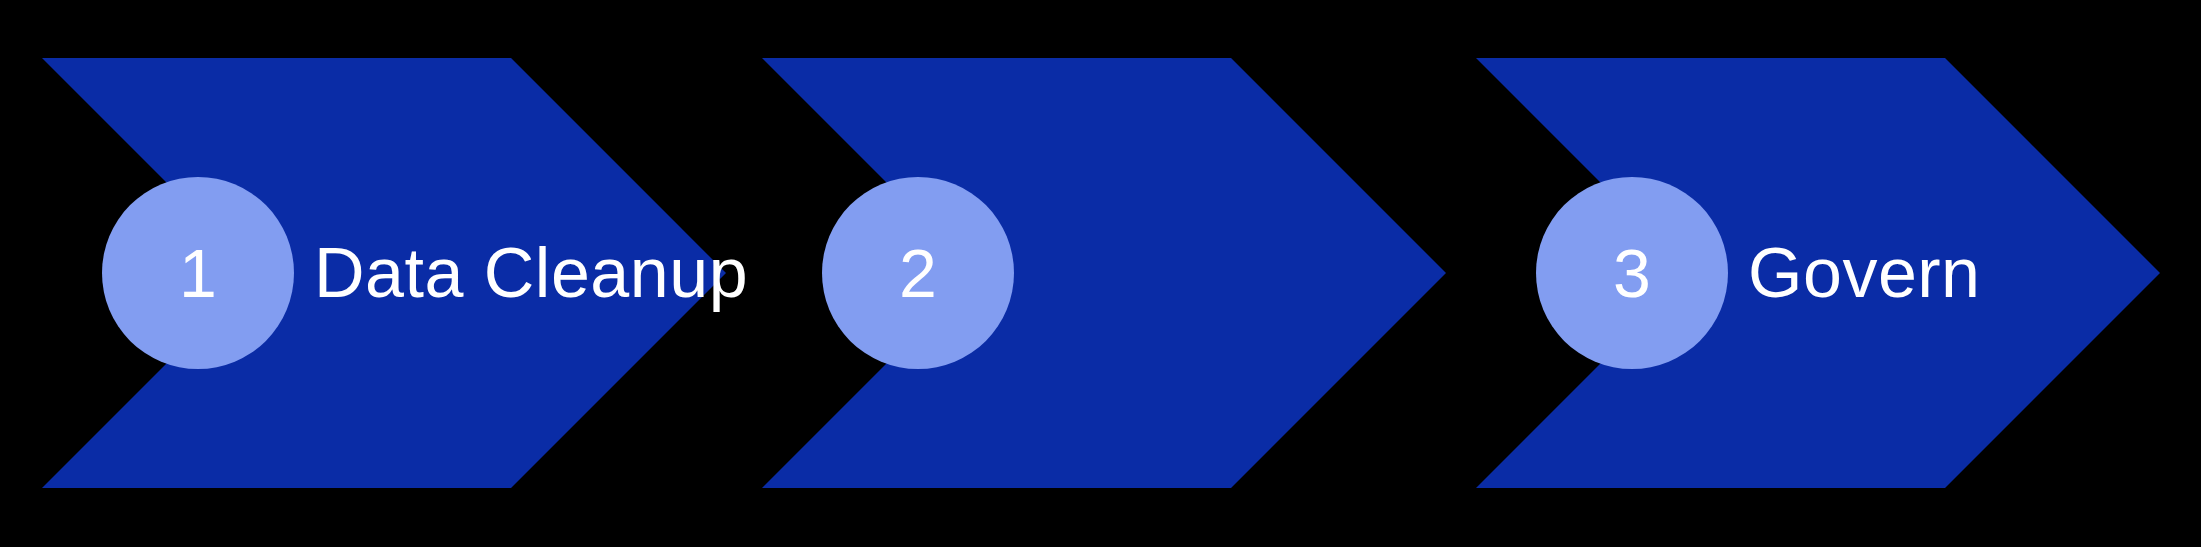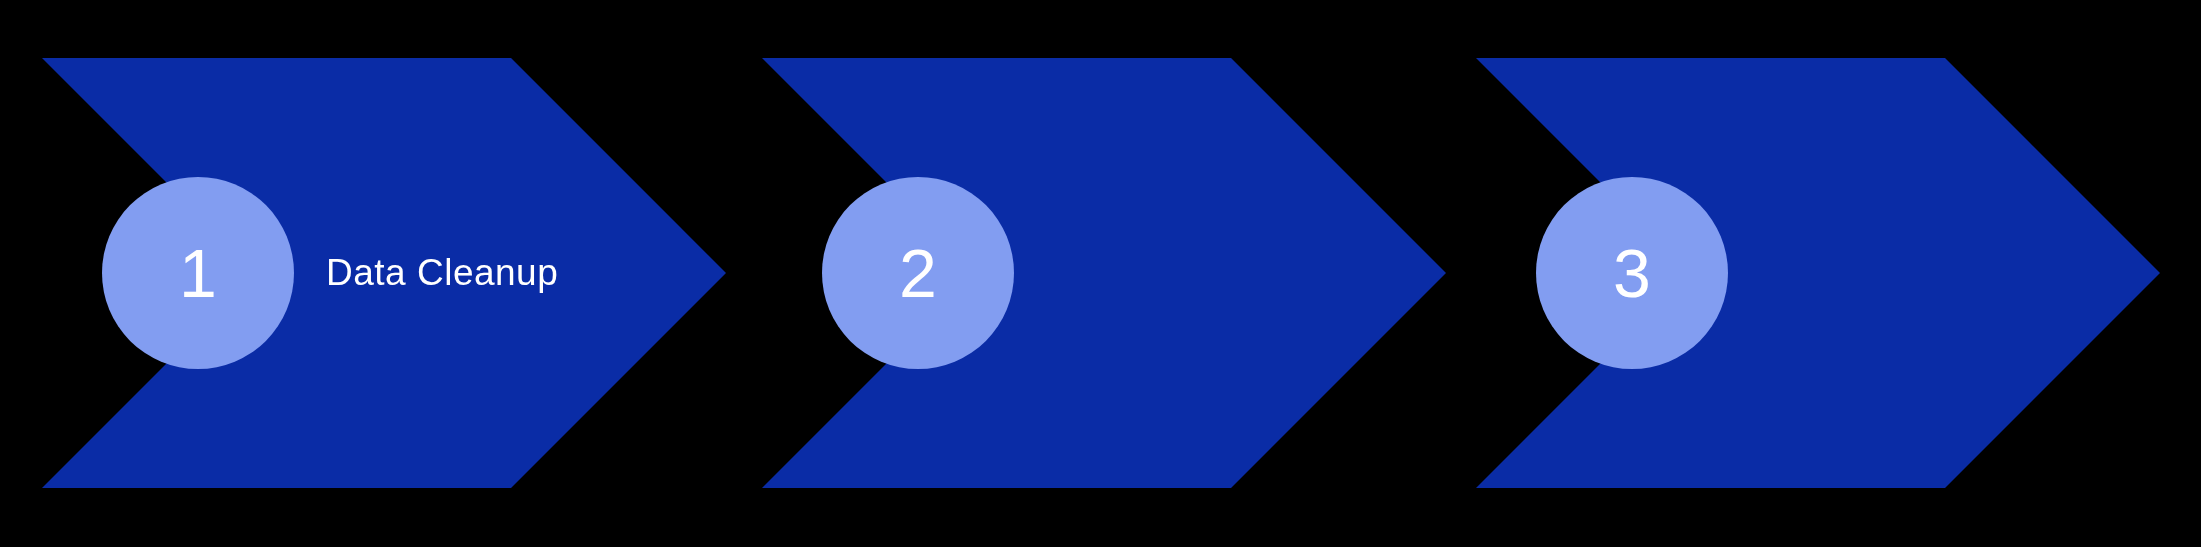--- a/index.html
+++ b/index.html
@@ -52,25 +52,25 @@
   }
   .num {
     color: var(--text);
     font-size: 68px;
     font-weight: 500;
     line-height: 1;
     user-select: none;
   }
   .label {
     position: absolute;
-    left: 284px;
+    left: 272px;
     top: 50%;
     transform: translateY(-50%);
     color: var(--text);
-    font-size: 37px;
+    font-size: 70px;
     font-weight: 500;
     letter-spacing: 0.5px;
     white-space: nowrap;
   }
 </style>
 </head>
 <body>
 
 <div class="canvas">
 
@@ -87,15 +87,16 @@
     <div class="num-circle">
       <span class="num">2</span>
     </div>
   </div>
 
   <div class="step step-3">
     <div class="chevron"></div>
     <div class="num-circle">
       <span class="num">3</span>
     </div>
+    <div class="label">Govern</div>
   </div>
 
 </div>
 
 </body></html>

